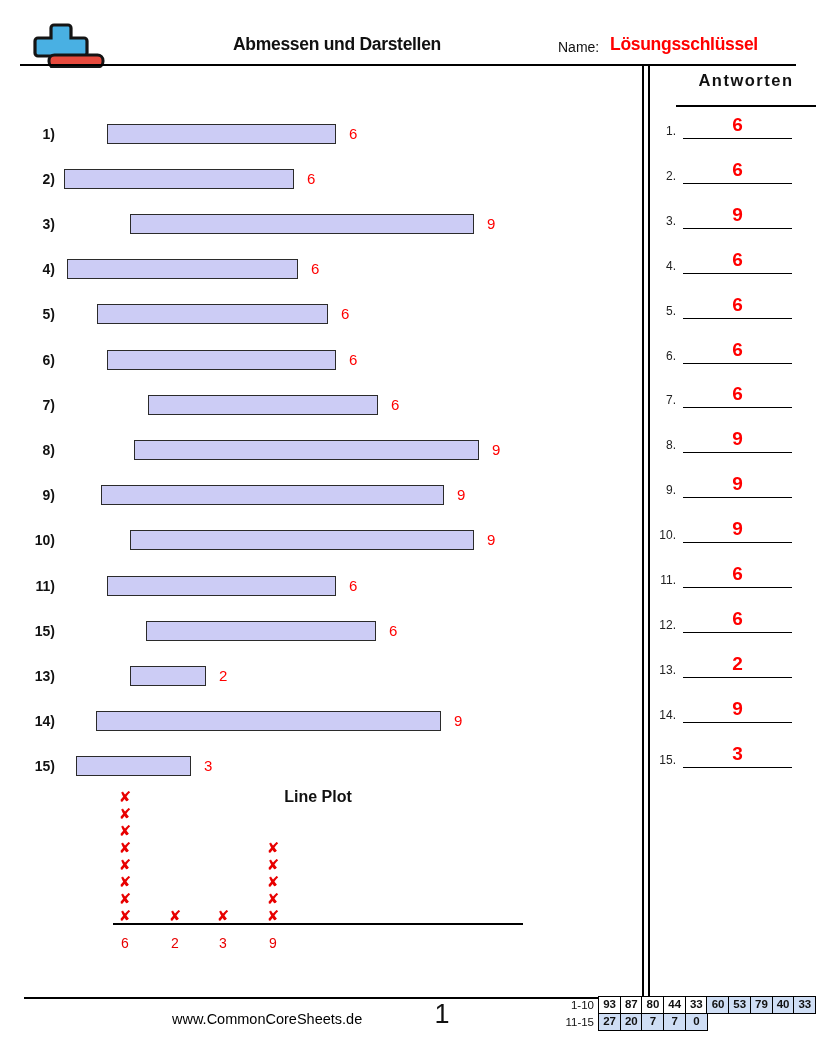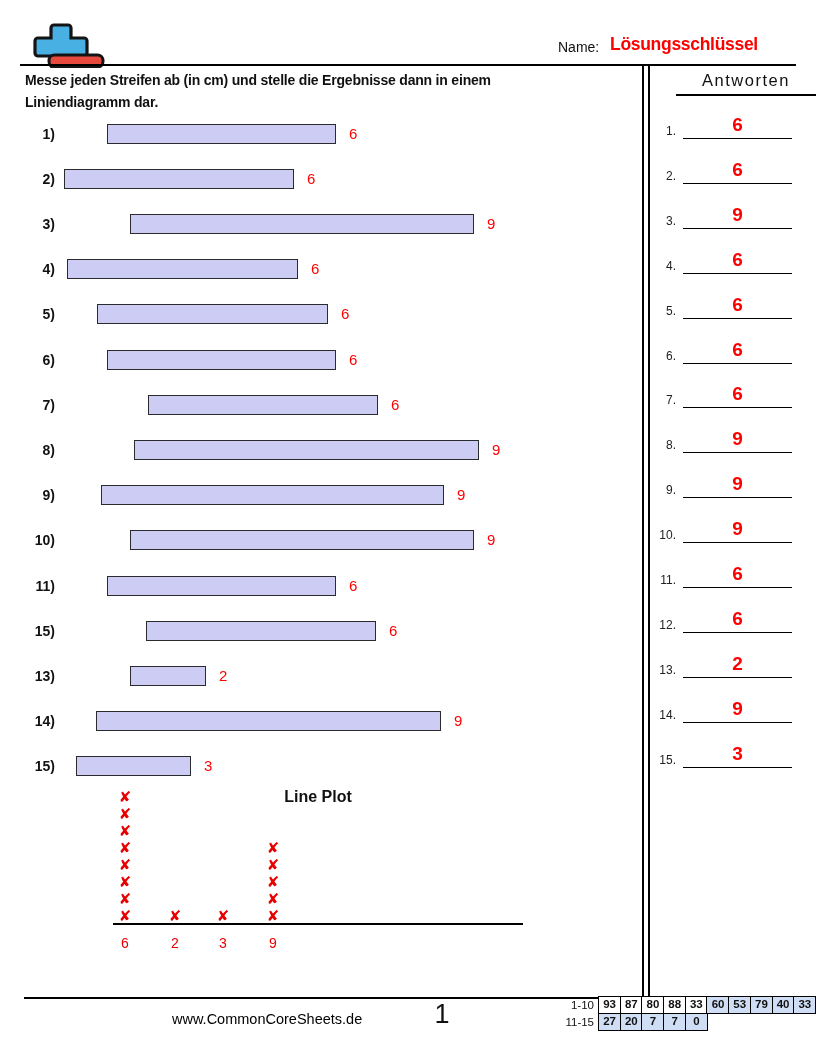--- a/index.html
+++ b/index.html
@@ -22,21 +22,21 @@
   
   .problem-row{position:absolute;left:0;width:640px;height:20px;}
   .qnum{position:absolute;left:15px;top:0;width:40px;text-align:right;
         font-size:14px;font-weight:bold;line-height:20px;}
   .bar{position:absolute;top:0;height:20px;box-sizing:border-box;
        background:#ccccf5;border:1.8px solid #2b2b2b;}
   .bar-value{position:absolute;top:0;line-height:20px;font-size:15px;font-weight:500;color:#ff0000;}
 
   
   .answers-title{left:676px;top:71px;width:140px;text-align:center;font-size:16.5px;
-                 font-weight:normal;letter-spacing:1.5px;padding-bottom:4px;border-bottom:2.2px solid #000;}
+                 font-weight:bold;letter-spacing:1.5px;padding-bottom:15px;border-bottom:2.2px solid #000;}
   .answer-row{position:absolute;left:640px;width:170px;height:37px;}
   .anum{position:absolute;left:6px;bottom:1px;width:30px;text-align:right;font-size:12px;color:#222;}
   .aline{position:absolute;left:43px;bottom:0;width:109px;height:0;border-bottom:1.8px solid #000;}
   .aval{position:absolute;left:43px;bottom:3px;width:109px;text-align:center;
         font-size:19px;font-weight:bold;color:#ff0000;}
 
   
   .plot-title{left:238px;top:788px;width:160px;text-align:center;font-size:16px;font-weight:bold;}
   .plot-axis{left:113px;top:922.5px;width:410px;height:2.6px;background:#000;}
   .mark{position:absolute;width:17px;text-align:center;font-size:15px;font-weight:bold;
@@ -61,29 +61,26 @@
 </style>
 </head>
 <body>
 
 <div class="page">
 
   <svg class="abs" style="left:25px;top:15px" width="85" height="53" viewBox="0 0 85 53">
     <path d="M29,10 h14 a3,3 0 0 1 3,3 v10 h13 a3,3 0 0 1 3,3 v12 a3,3 0 0 1 -3,3 h-13 v9 a3,3 0 0 1 -3,3 h-14 a3,3 0 0 1 -3,-3 v-9 h-13 a3,3 0 0 1 -3,-3 v-12 a3,3 0 0 1 3,-3 h13 v-10 a3,3 0 0 1 3,-3 z" fill="#49b0e3" stroke="#141414" stroke-width="3.2"></path>
     <rect x="24" y="40" width="54" height="12" rx="5.5" fill="#e74a3d" stroke="#141414" stroke-width="3"></rect>
   </svg>
+  <div class="abs page-title">Abmessen und Darstellen</div>
   <div class="abs name-label">Name:</div>
   <div class="abs answer-key">Lösungsschlüssel</div>
   <div class="abs header-rule"></div>
   <div class="abs divider"></div>
 
-  <div class="abs instructions">
-    <div>Messe jeden Streifen ab (in cm) und stelle die Ergebnisse dann in einem</div>
-    <div>Liniendiagramm dar.</div>
-  </div>
 
   <div id="problems">
       <div class="problem-row" style="top: 123.5px;">
         <div class="qnum">1)</div>
         <div class="bar" style="left: 107px; width: 229px;"></div>
         <div class="bar-value" style="left: 349px;">6</div>
       </div>
       <div class="problem-row" style="top: 168.7px;">
         <div class="qnum">2)</div>
         <div class="bar" style="left: 64px; width: 230px;"></div>
@@ -261,21 +258,21 @@
 
   <div class="abs footer-rule"></div>
   <div class="abs website">www.CommonCoreSheets.de</div>
   <div class="abs page-number">1</div>
   <div id="score-table">
       <div class="score-row" style="left: 520px; top: 995.6px;">
         <div class="score-label">1-10</div>
         <div class="scell">93</div>
         <div class="scell">87</div>
         <div class="scell">80</div>
-        <div class="scell">88</div>
+        <div class="scell">44</div>
         <div class="scell">33</div>
         <div class="scell shaded">60</div>
         <div class="scell shaded">53</div>
         <div class="scell shaded">79</div>
         <div class="scell shaded">40</div>
         <div class="scell shaded">33</div>
       </div>
       <div class="score-row" style="left: 520px; top: 1012.6px;">
         <div class="score-label">11-15</div>
         <div class="scell shaded">27</div>

